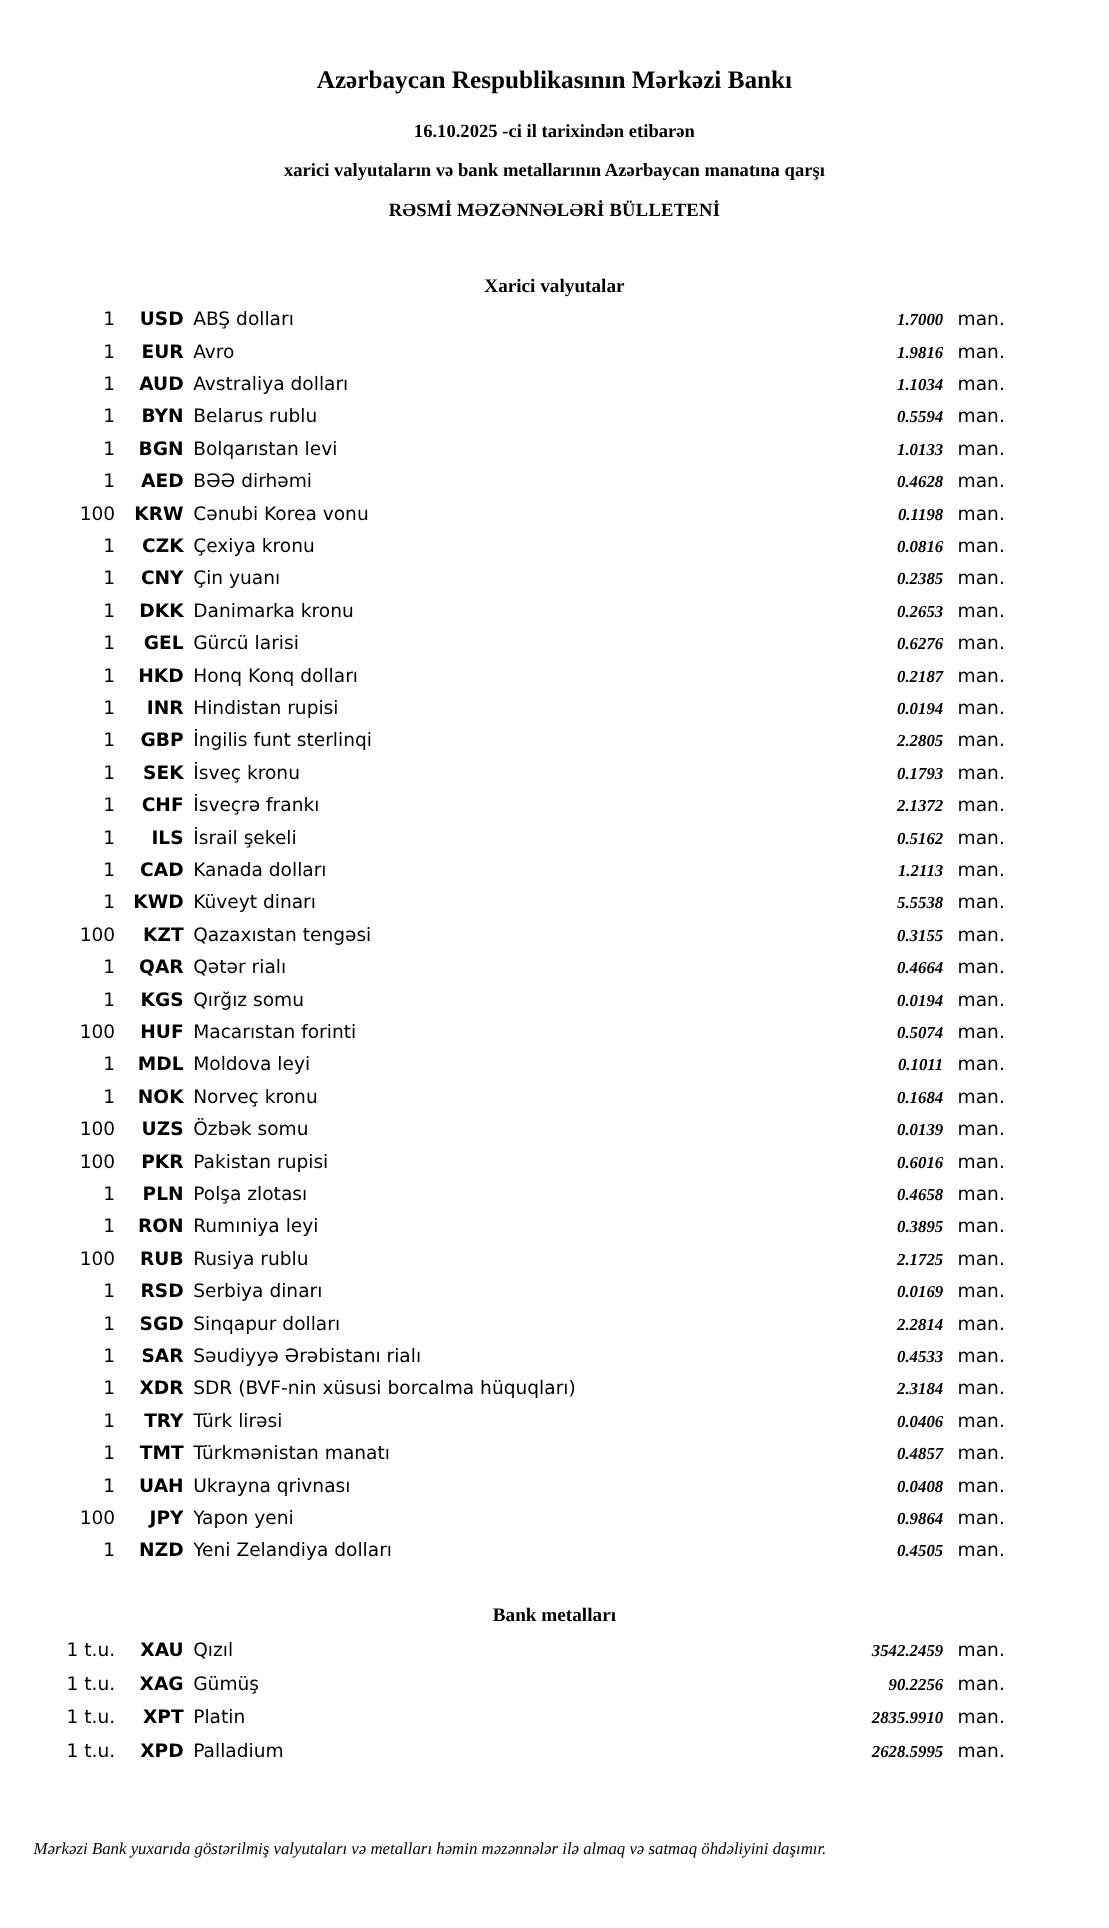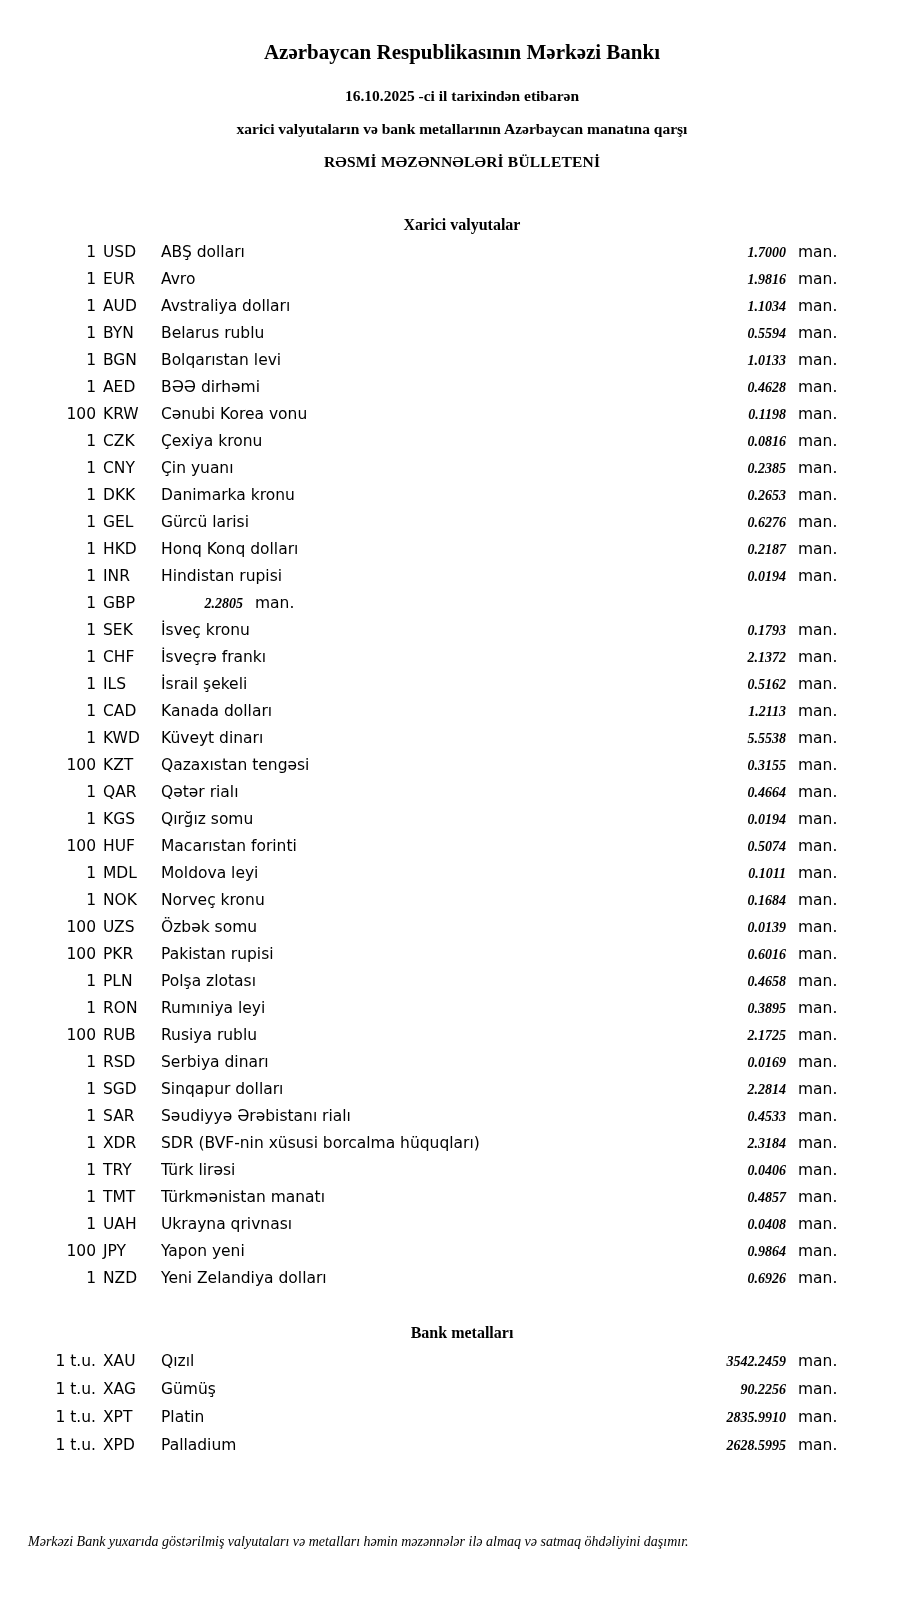--- a/index.html
+++ b/index.html
@@ -6,21 +6,21 @@
   html, body { background: #ffffff; }
   body {
     width: 924px;
     height: 1607px;
     position: relative;
     color: #000;
     font-family: "DejaVu Sans", sans-serif;
     overflow: hidden;
   }
   .page-header {
-    padding-top: 40px;
+    padding-top: 54px;
     text-align: center;
     font-family: "Liberation Serif", serif;
     font-weight: bold;
   }
   .bank-name { font-size: 21px; margin-bottom: 22px; }
   .date-line { font-size: 15.5px; margin-bottom: 15px; }
   .subtitle { font-size: 15.5px; margin-bottom: 15px; text-align: center; }
   .bulletin-title { font-size: 15.5px; letter-spacing: 0.2px; }
 
   .section-title {
@@ -38,21 +38,21 @@
     align-items: baseline;
     height: 27px;
     line-height: 27px;
     padding-left: 38px;
     padding-right: 79px;
     font-size: 15.5px;
     white-space: nowrap;
   }
   .metal-row { height: 28px; line-height: 28px; }
   .rate-row .qty  { flex: none; width: 58px; text-align: right; }
-  .rate-row .code { flex: none; width: 50px; margin-left: 7px; text-align: left; }
+  .rate-row .code { flex: none; width: 50px; margin-left: 7px; text-align: right; font-weight: bold; }
   .rate-row .name { flex: 1 1 auto; margin-left: 8px; overflow: hidden; }
   .rate-row .rate {
     flex: none; width: 90px; text-align: right;
     font-family: "Liberation Serif", serif;
     font-weight: bold; font-style: italic;
     font-size: 14px;
   }
   .rate-row .unit { flex: none; width: 47px; margin-left: 12px; }
 
   .page-footer {
@@ -167,20 +167,21 @@
         <div class="rate-row">
           <span class="qty">1</span>
           <span class="code">INR</span>
           <span class="name">Hindistan rupisi</span>
           <span class="rate">0.0194</span>
           <span class="unit">man.</span>
         </div>
         <div class="rate-row">
           <span class="qty">1</span>
           <span class="code">GBP</span>
+          <span class="name">İngilis funt sterlinqi</span>
           <span class="rate">2.2805</span>
           <span class="unit">man.</span>
         </div>
         <div class="rate-row">
           <span class="qty">1</span>
           <span class="code">SEK</span>
           <span class="name">İsveç kronu</span>
           <span class="rate">0.1793</span>
           <span class="unit">man.</span>
         </div>
@@ -342,21 +343,21 @@
           <span class="qty">100</span>
           <span class="code">JPY</span>
           <span class="name">Yapon yeni</span>
           <span class="rate">0.9864</span>
           <span class="unit">man.</span>
         </div>
         <div class="rate-row">
           <span class="qty">1</span>
           <span class="code">NZD</span>
           <span class="name">Yeni Zelandiya dolları</span>
-          <span class="rate">0.6926</span>
+          <span class="rate">0.4505</span>
           <span class="unit">man.</span>
         </div>
       </div>
   </section>
 
   <section>
     <h2 class="section-title metals-title">Bank metalları</h2>
     <div class="rates-table" id="metals-table">
         <div class="rate-row metal-row">
           <span class="qty">1 t.u.</span>

